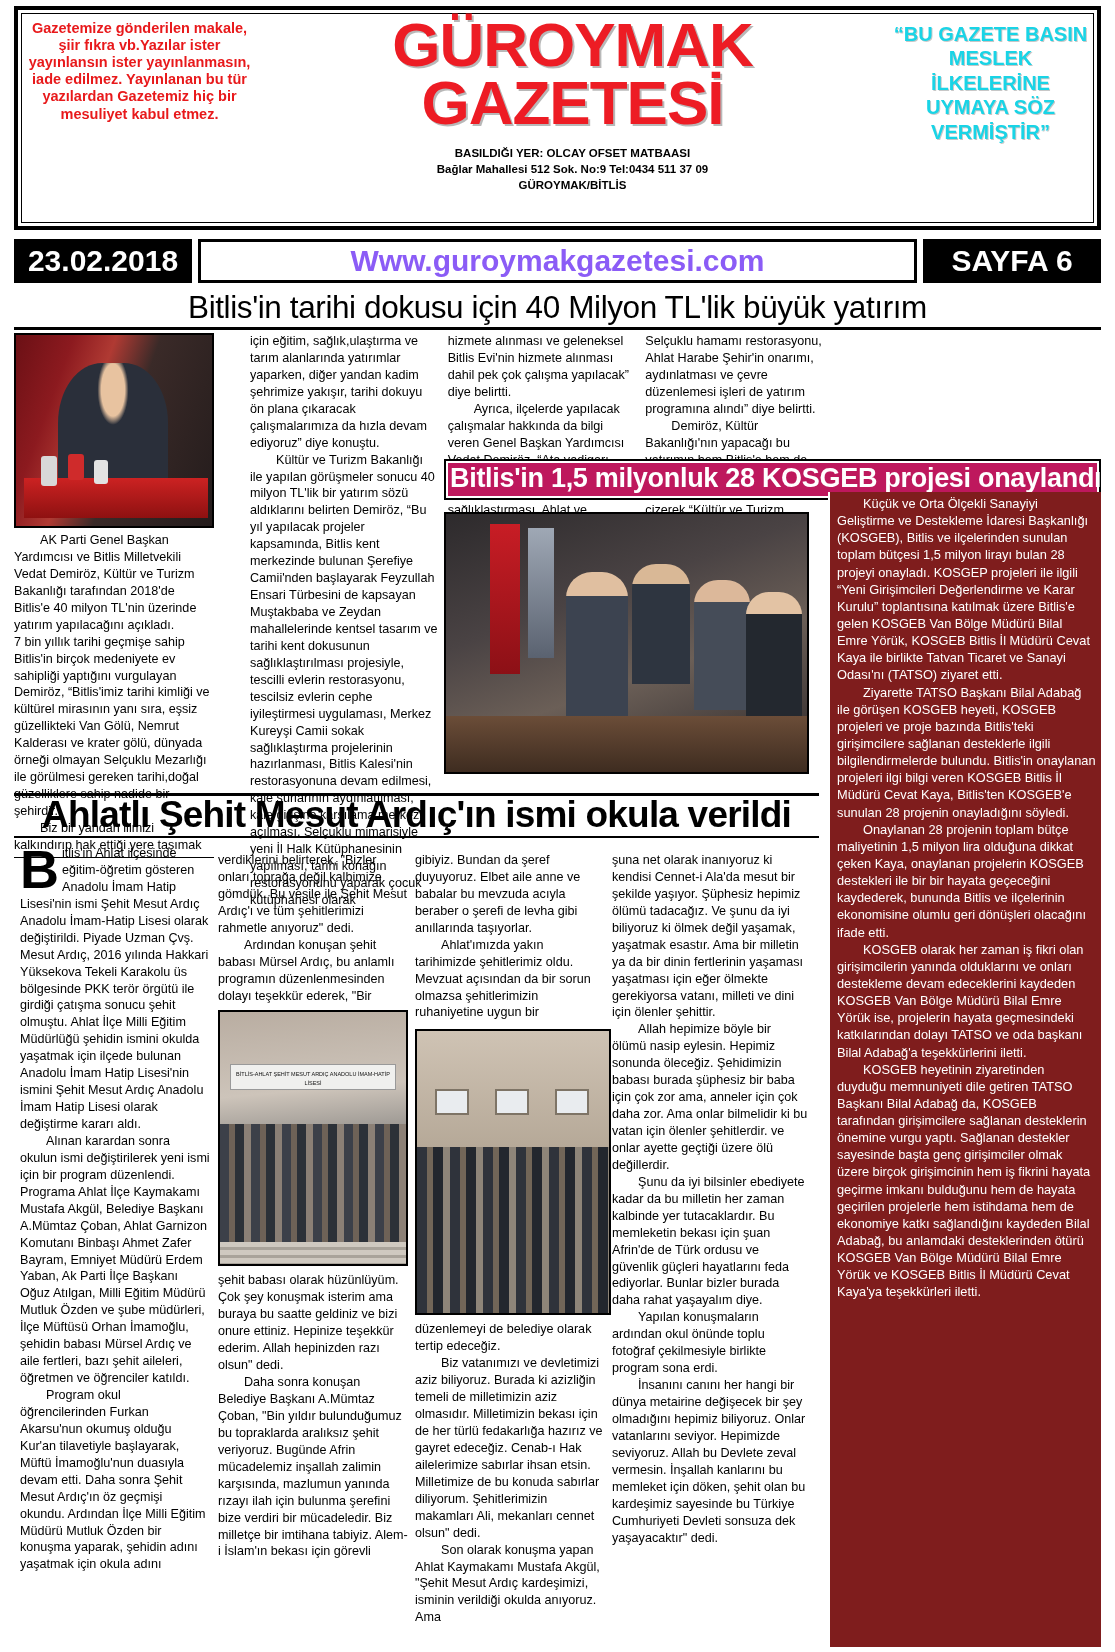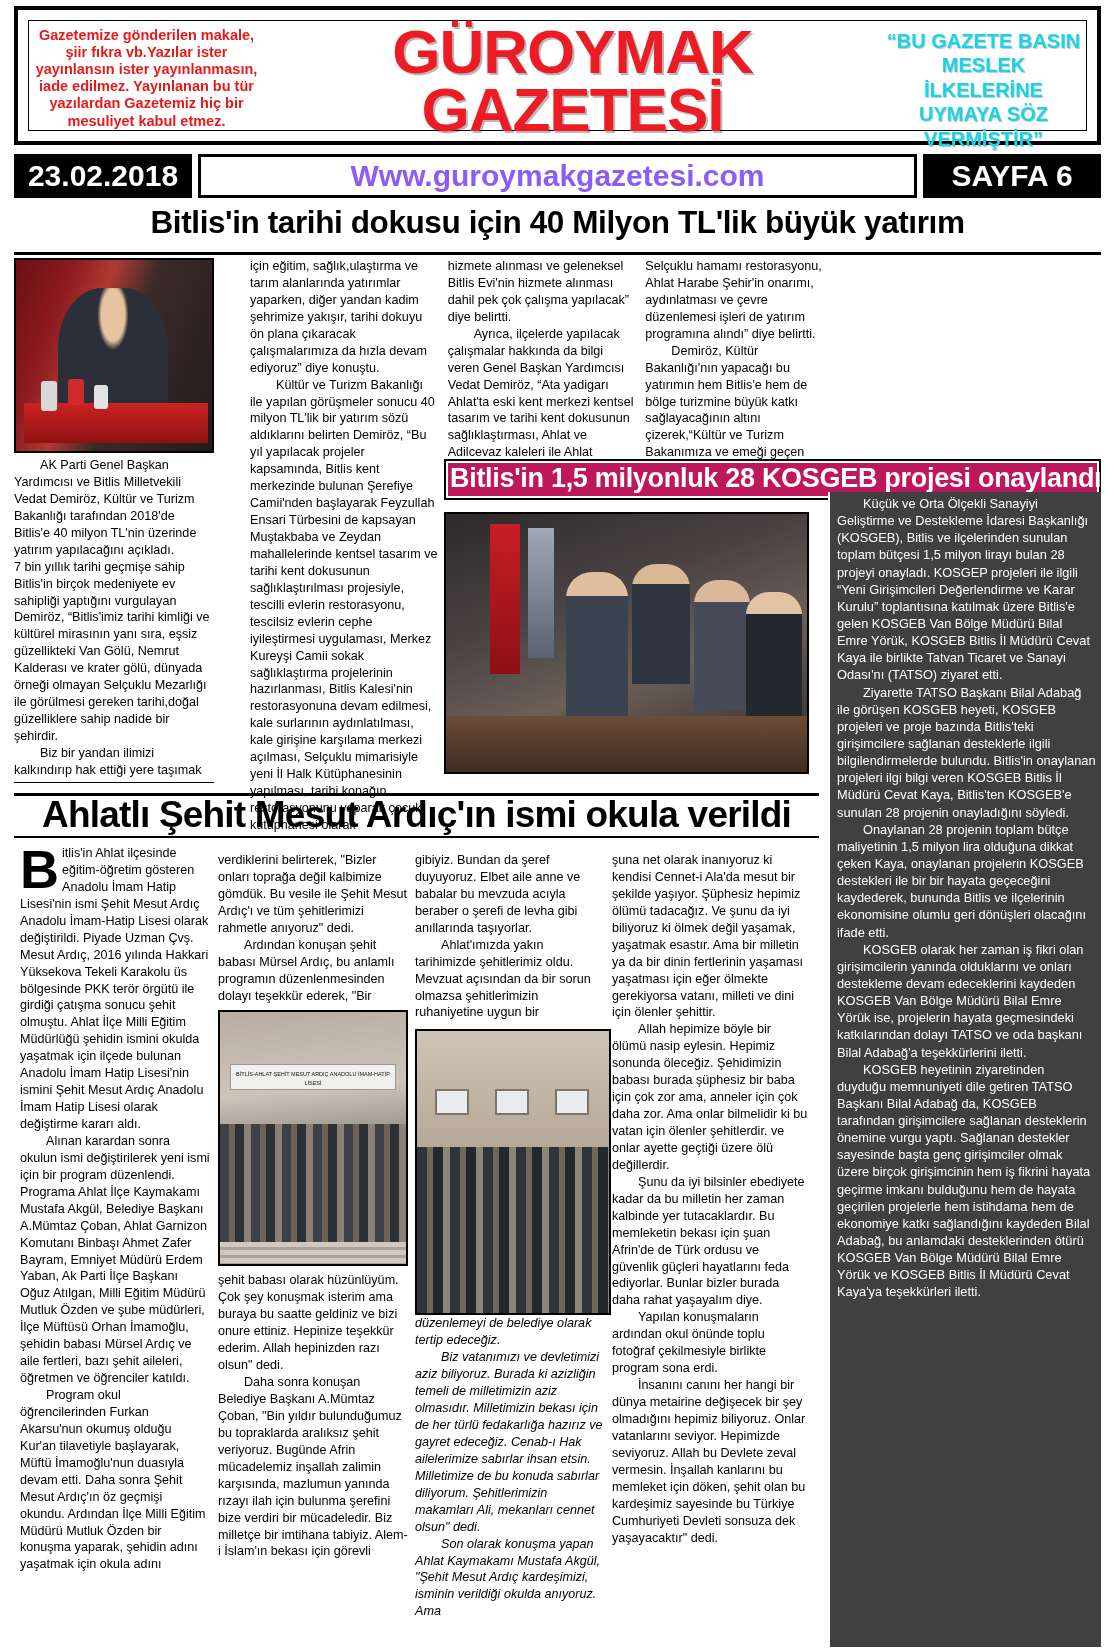--- a/index.html
+++ b/index.html
@@ -8,24 +8,24 @@
     background:#ffffff;
     font-family:"Liberation Sans", sans-serif;
     overflow:hidden;
   }
   .page { width:1115px; height:1652px; position:relative; padding:6px 14px 0 14px; }
 
   
   .masthead-outer {
     border:4px solid #000;
     background:#fff;
-    height:139px;
+    height:224px;
     display:flex;
     align-items:stretch;
-    padding:10px;
+    padding:3px;
   }
   .masthead-inner {
     border:1px solid #000;
     width:100%; height:100%;
     display:flex; align-items:stretch;
   }
   .mh-left {
     width:235px;
     padding:6px 4px 2px 4px;
     color:#e8191b;
@@ -98,23 +98,23 @@
     background:#000; color:#fff;
     width:178px;
     display:flex; align-items:center; justify-content:center;
     font-size:30px; font-weight:bold;
   }
 
   
   .headline-1 {
     margin-top:6px;
     border-bottom:3px solid #000;
-    padding-bottom:11px;
+    padding-bottom:1px;
     font-size:31.5px;
-    font-weight:bold;
+    font-weight:normal;
     text-align:center;
     letter-spacing:-0.4px;
     white-space:nowrap;
     color:#000;
   }
 
   .headline-black {
     background:#be185d;
     color:#fff;
     font-weight:bold;
@@ -250,21 +250,21 @@
   .photo4 .win {
     position:absolute; width:34px; height:26px; background:#e9ecef; border:2px solid #7e7466;
   }
   .photo4 .crowd2 {
     position:absolute; left:0; bottom:0; width:100%; height:166px;
     background:repeating-linear-gradient(90deg,#2f333b 0 10px,#726658 10px 16px,#23272e 16px 26px,#8e8579 26px 33px);
   }
 
   
   .kosgeb-col {
-    background:#404040;
+    background:#7f1d1d;
     color:#fff;
     padding:3px 5px 14px 7px;
     border-left:2px solid #fff;
   }
   .kosgeb-col .bodytext { color:#fff; font-size:12.8px; line-height:1.34; }
 
   .dropcap::first-letter {
     float:left;
     font-size:54px;
     line-height:0.82;
@@ -410,21 +410,21 @@
     </div>
     <div style="margin-top:8px;">
       <div class="photo photo4">
         <div class="bldg"></div>
         <div class="win" style="left:18px; top:58px;"></div>
         <div class="win" style="left:78px; top:58px;"></div>
         <div class="win" style="left:138px; top:58px;"></div>
         <div class="crowd2"></div>
       </div>
     </div>
-    <div class="bodytext" style="font-style:italic;">
+    <div class="bodytext" style="margin-top:6px;">
       <p>düzenlemeyi de belediye olarak tertip edeceğiz.</p>
       <p class="ind">Biz vatanımızı ve devletimizi aziz biliyoruz. Burada ki azizliğin temeli de milletimizin aziz olmasıdır. Milletimizin bekası için de her türlü fedakarlığa hazırız ve gayret edeceğiz. Cenab-ı Hak ailelerimize sabırlar ihsan etsin. Milletimize de bu konuda sabırlar diliyorum. Şehitlerimizin makamları Ali, mekanları cennet olsun" dedi.</p>
       <p class="ind">Son olarak konuşma yapan Ahlat Kaymakamı Mustafa Akgül, "Şehit Mesut Ardıç kardeşimizi, isminin verildiği okulda anıyoruz. Ama</p>
     </div>
   </div>
 
   <div style="position:absolute; left:612px; top:852px; width:196px;">
     <div class="bodytext">
       <p>şuna net olarak inanıyoruz ki kendisi Cennet-i Ala'da mesut bir şekilde yaşıyor. Şüphesiz hepimiz ölümü tadacağız. Ve şunu da iyi biliyoruz ki ölmek değil yaşamak, yaşatmak esastır. Ama bir milletin ya da bir dinin fertlerinin yaşaması yaşatması için eğer ölmekte gerekiyorsa vatanı, milleti ve dini için ölenler şehittir.</p>
       <p class="ind">Allah hepimize böyle bir ölümü nasip eylesin. Hepimiz sonunda öleceğiz. Şehidimizin babası burada şüphesiz bir baba için çok zor ama, anneler için çok daha zor. Ama onlar bilmelidir ki bu vatan için ölenler şehitlerdir. ve onlar ayette geçtiği üzere ölü değillerdir.</p>

